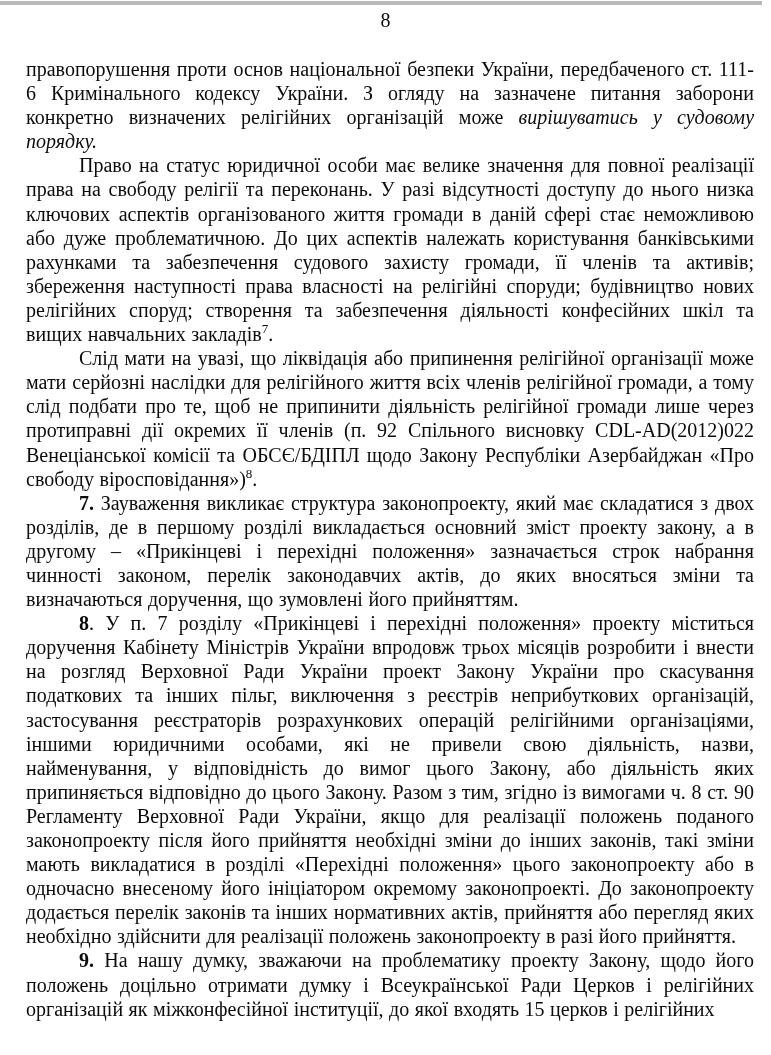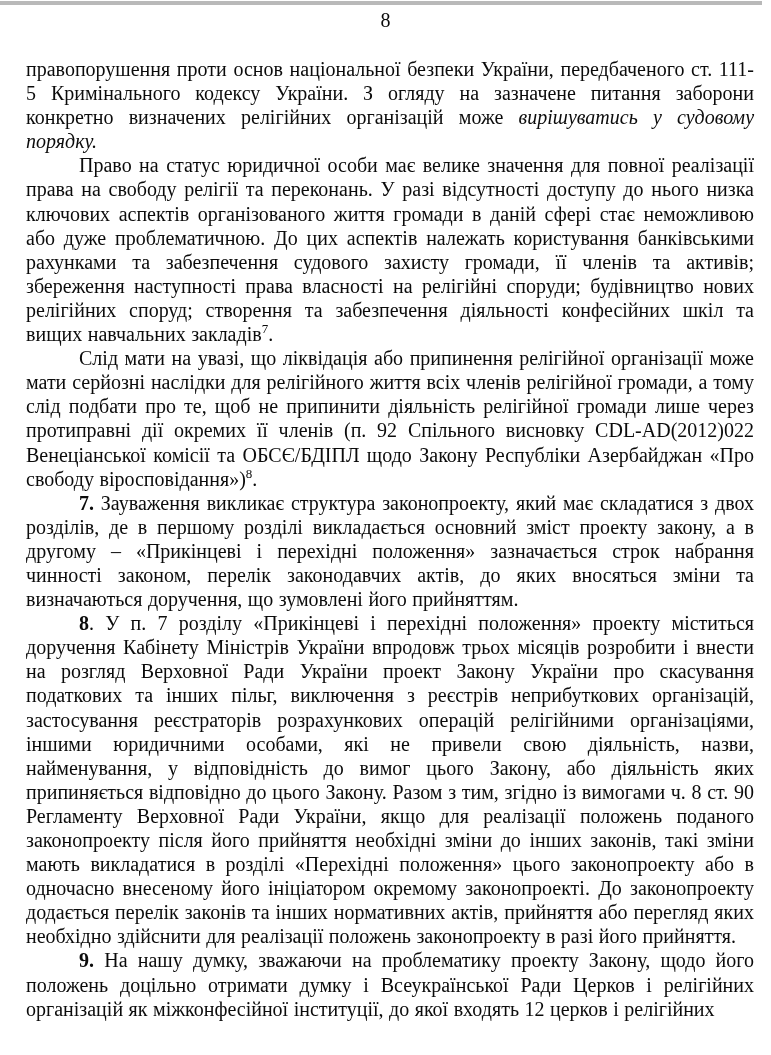--- a/index.html
+++ b/index.html
@@ -51,26 +51,26 @@
 </head>
 <body>
 
 <div class="page">
   <div class="scan-bar-top"></div>
 
   <div class="page-number">8</div>
 
   <div class="content">
 
-    <p class="para no-indent"><span>правопорушення проти основ національної безпеки України, передбаченого ст. 111-5 Кримінального кодексу України. З огляду на зазначене питання заборони конкретно визначених релігійних організацій може </span><span class="seg-italic">вирішуватись у судовому порядку.</span></p>
+    <p class="para no-indent"><span>правопорушення проти основ національної безпеки України, передбаченого ст. 111-6 Кримінального кодексу України. З огляду на зазначене питання заборони конкретно визначених релігійних організацій може </span><span class="seg-italic">вирішуватись у судовому порядку.</span></p>
 
     <p class="para"><span>Право на статус юридичної особи має велике значення для повної реалізації права на свободу релігії та переконань. У разі відсутності доступу до нього низка ключових аспектів організованого життя громади в даній сфері стає неможливою або дуже проблематичною. До цих аспектів належать користування банківськими рахунками та забезпечення судового захисту громади, її членів та активів; збереження наступності права власності на релігійні споруди; будівництво нових релігійних споруд; створення та забезпечення діяльності конфесійних шкіл та вищих навчальних закладів</span><span class="sup">7</span><span>.</span></p>
 
     <p class="para"><span>Слід мати на увазі, що ліквідація або припинення релігійної організації може мати серйозні наслідки для релігійного життя всіх членів релігійної громади, а тому слід подбати про те, щоб не припинити діяльність релігійної громади лише через протиправні дії окремих її членів (п. 92 Спільного висновку CDL-AD(2012)022 Венеціанської комісії та ОБСЄ/БДІПЛ щодо Закону Республіки Азербайджан «Про свободу віросповідання»)</span><span class="sup">8</span><span>.</span></p>
 
     <p class="para"><span class="seg-bold">7.</span><span> Зауваження викликає структура законопроекту, який має складатися з двох розділів, де в першому розділі викладається основний зміст проекту закону, а в другому – «Прикінцеві і перехідні положення» зазначається строк набрання чинності законом, перелік законодавчих актів, до яких вносяться зміни та визначаються доручення, що зумовлені його прийняттям.</span></p>
 
     <p class="para"><span class="seg-bold">8</span><span>. У п. 7 розділу «Прикінцеві і перехідні положення» проекту міститься доручення Кабінету Міністрів України впродовж трьох місяців розробити і внести на розгляд Верховної Ради України проект Закону України про скасування податкових та інших пільг, виключення з реєстрів неприбуткових організацій, застосування реєстраторів розрахункових операцій релігійними організаціями, іншими юридичними особами, які не привели свою діяльність, назви, найменування, у відповідність до вимог цього Закону, або діяльність яких припиняється відповідно до цього Закону. Разом з тим, згідно із вимогами ч. 8 ст. 90 Регламенту Верховної Ради України, якщо для реалізації положень поданого законопроекту після його прийняття необхідні зміни до інших законів, такі зміни мають викладатися в розділі «Перехідні положення» цього законопроекту або в одночасно внесеному його ініціатором окремому законопроекті. До законопроекту додається перелік законів та інших нормативних актів, прийняття або перегляд яких необхідно здійснити для реалізації положень законопроекту в разі його прийняття.</span></p>
 
-    <p class="para"><span class="seg-bold">9.</span><span> На нашу думку, зважаючи на проблематику проекту Закону, щодо його положень доцільно отримати думку і Всеукраїнської Ради Церков і релігійних організацій як міжконфесійної інституції, до якої входять 12 церков і релігійних</span></p>
+    <p class="para"><span class="seg-bold">9.</span><span> На нашу думку, зважаючи на проблематику проекту Закону, щодо його положень доцільно отримати думку і Всеукраїнської Ради Церков і релігійних організацій як міжконфесійної інституції, до якої входять 15 церков і релігійних</span></p>
 
   </div>
 </div>
 
 </body></html>

